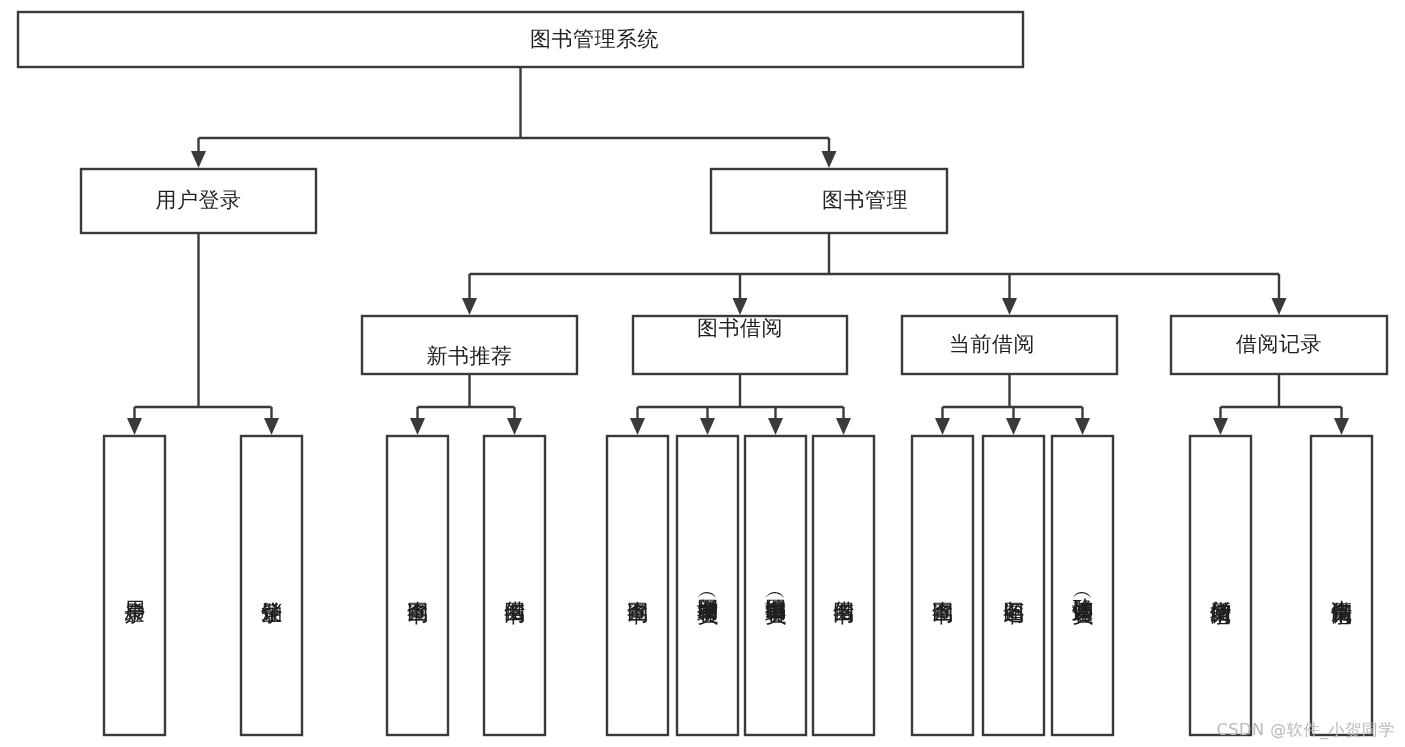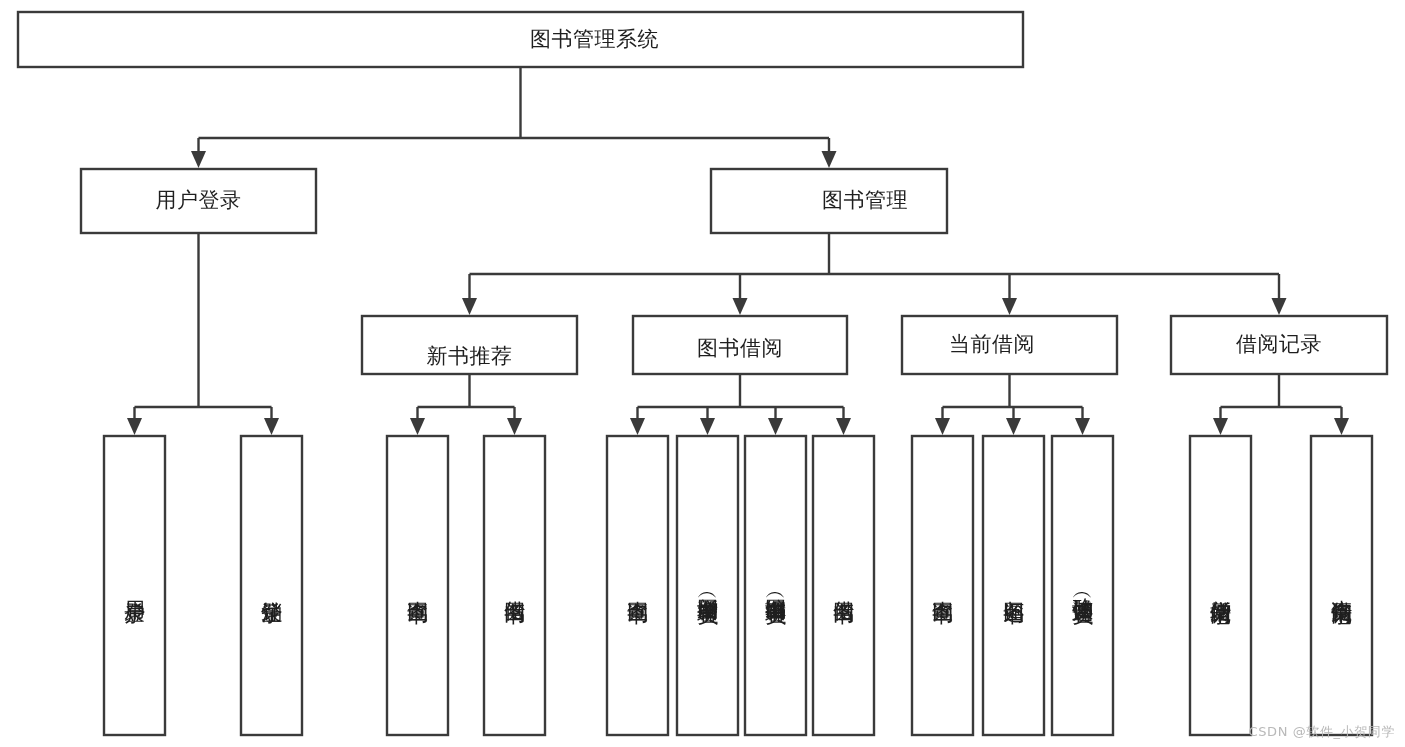--- a/index.html
+++ b/index.html
@@ -72,21 +72,21 @@
     writing-mode: vertical-rl;
     text-orientation: upright;
     text-align: center;
     pointer-events: none;
     overflow: hidden;
   }
   .watermark {
     position: absolute;
     right: 10px;
     bottom: 6px;
-    font-size: 13px;
+    font-size: 16px;
     color: #b9b9b9;
     letter-spacing: 0.6px;
     white-space: nowrap;
     pointer-events: none;
     margin-top: 48px;
   }
 </style>
 </head>
 <body>
 
@@ -169,21 +169,21 @@
         <line x1="1341.5" y1="407" x2="1341.5" y2="422" class="connector"></line>
         <polygon points="1334,418 1349,418 1341.5,435" class="arrow-head"></polygon>
       </g>
   </svg>
 
   <div id="labels-layer">
       <div class="node-label" style="left: 18px; top: 12px; width: 1153px; height: 55px;">图书管理系统</div>
       <div class="node-label" style="left: 81px; top: 169px; width: 235px; height: 64px;">用户登录</div>
       <div class="node-label" style="left: 711px; top: 169px; width: 236px; height: 64px; margin-left: 36px;">图书管理</div>
       <div class="node-label" style="left: 362px; top: 328px; width: 215px; height: 58px;">新书推荐</div>
-      <div class="node-label" style="left: 633px; top: 320px; width: 214px; height: 58px;">图书借阅</div>
+      <div class="node-label" style="left: 633px; top: 300px; width: 214px; height: 58px;">图书借阅</div>
       <div class="node-label" style="left: 902px; top: 316px; width: 180px; height: 58px;">当前借阅</div>
       <div class="node-label" style="left: 1171px; top: 316px; width: 216px; height: 58px; text-align: center;">借阅记录</div>
       <div class="leaf-label" style="left: 104px; top: 436px; width: 61px; height: 299px;">用户登录</div>
       <div class="leaf-label" style="left: 241px; top: 436px; width: 61px; height: 299px;">注销登录</div>
       <div class="leaf-label" style="left: 387px; top: 436px; width: 61px; height: 299px;">查询图书</div>
       <div class="leaf-label" style="left: 484px; top: 436px; width: 61px; height: 299px;">借阅图书</div>
       <div class="leaf-label" style="left: 607px; top: 436px; width: 61px; height: 299px;">查询图书</div>
       <div class="leaf-label" style="left: 677px; top: 436px; width: 61px; height: 299px;">新增图书（管理员）</div>
       <div class="leaf-label" style="left: 745px; top: 436px; width: 61px; height: 299px;">编辑图书（管理员）</div>
       <div class="leaf-label" style="left: 813px; top: 436px; width: 61px; height: 299px;">借阅图书</div>

